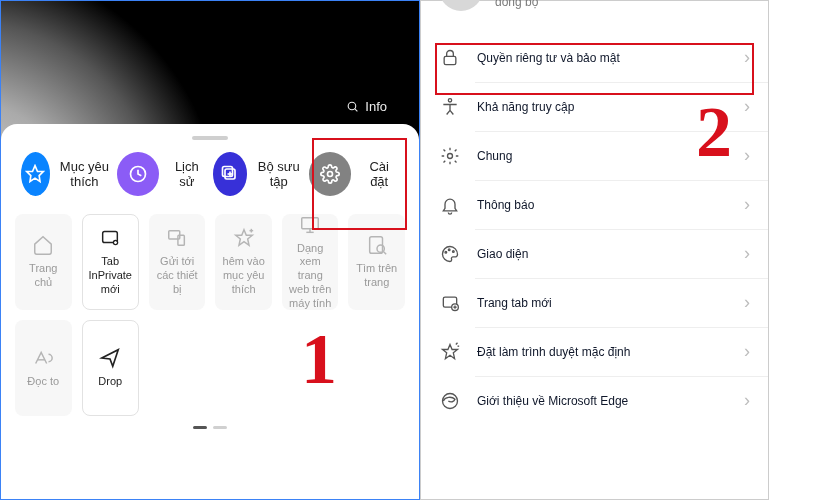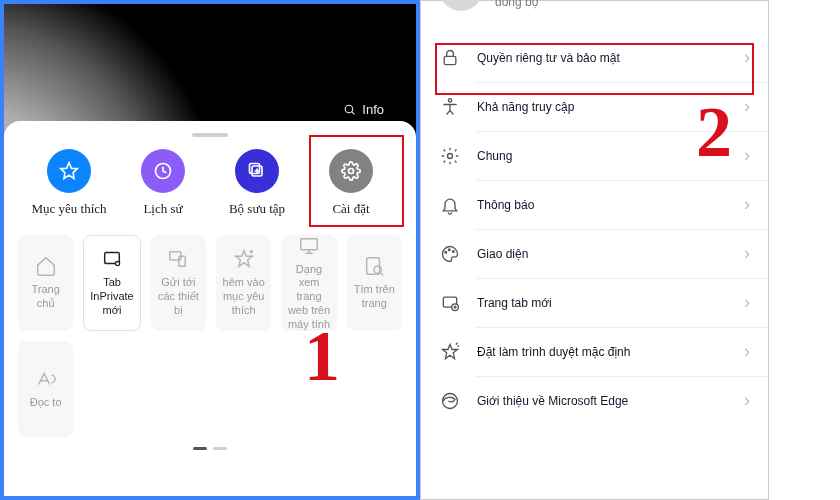--- a/index.html
+++ b/index.html
@@ -9,21 +9,21 @@
     display: flex;
     font-family: -apple-system, BlinkMacSystemFont, "Segoe UI", sans-serif;
     background: #fff;
     overflow: hidden;
   }
   .panel-left {
     width: 420px;
     height: 500px;
     position: relative;
     background: #404040;
-    border: 4px solid #3b82f6;
+    border: 1px solid #3b82f6;
   }
   .moon-bg {
     position: absolute;
     top: 0; left: 0; right: 0; height: 150px;
     background: radial-gradient(circle at -40px 220px, #ddd 0, #aaa 120px, #555 200px, #000 260px, #000 100%);
     overflow: hidden;
   }
   .info-pill {
     position: absolute;
     top: 94px; right: 20px;
@@ -49,25 +49,23 @@
     border-radius: 2px;
     margin: 2px auto 12px auto;
   }
   .top-row {
     display: flex;
     justify-content: space-between;
     padding: 0 6px;
   }
   .top-item {
     display: flex;
-    flex-direction: column;
     align-items: center;
     gap: 8px;
     width: 90px;
-    font-family: Liberation Serif, serif;
   }
   .circle {
     width: 44px; height: 44px;
     border-radius: 50%;
     display: flex; align-items: center; justify-content: center;
     color: #fff;
   }
   .c-blue { background: #0a84ff; }
   .c-purple { background: #8b5cf6; }
   .c-indigo { background: #3730d8; }
@@ -276,20 +274,28 @@
       <div class="tile">
         <span class="tile-icon">
             <svg width="22" height="22" viewBox="0 0 24 24" fill="none" stroke="currentColor" stroke-width="1.6">
               <path d="M4 18 L10 6 L16 18"></path>
               <line x1="6" y1="14" x2="14" y2="14"></line>
               <path d="M18 8 a4 4 0 0 1 0 8"></path>
             </svg>
           </span>
         <div class="tile-label">Đọc to</div>
       </div>
+      <div class="tile active">
+        <span class="tile-icon">
+            <svg width="22" height="22" viewBox="0 0 24 24" fill="none" stroke="currentColor" stroke-width="1.8">
+              <path d="M3 12 L21 3 L15 21 L12 13 Z"></path>
+            </svg>
+          </span>
+        <div class="tile-label">Drop</div>
+      </div>
     </div>
 
     <div class="dots">
       <div class="dot on"></div>
       <div class="dot"></div>
     </div>
 
     <div class="callout co1">1</div>
   </div>
 </div>

